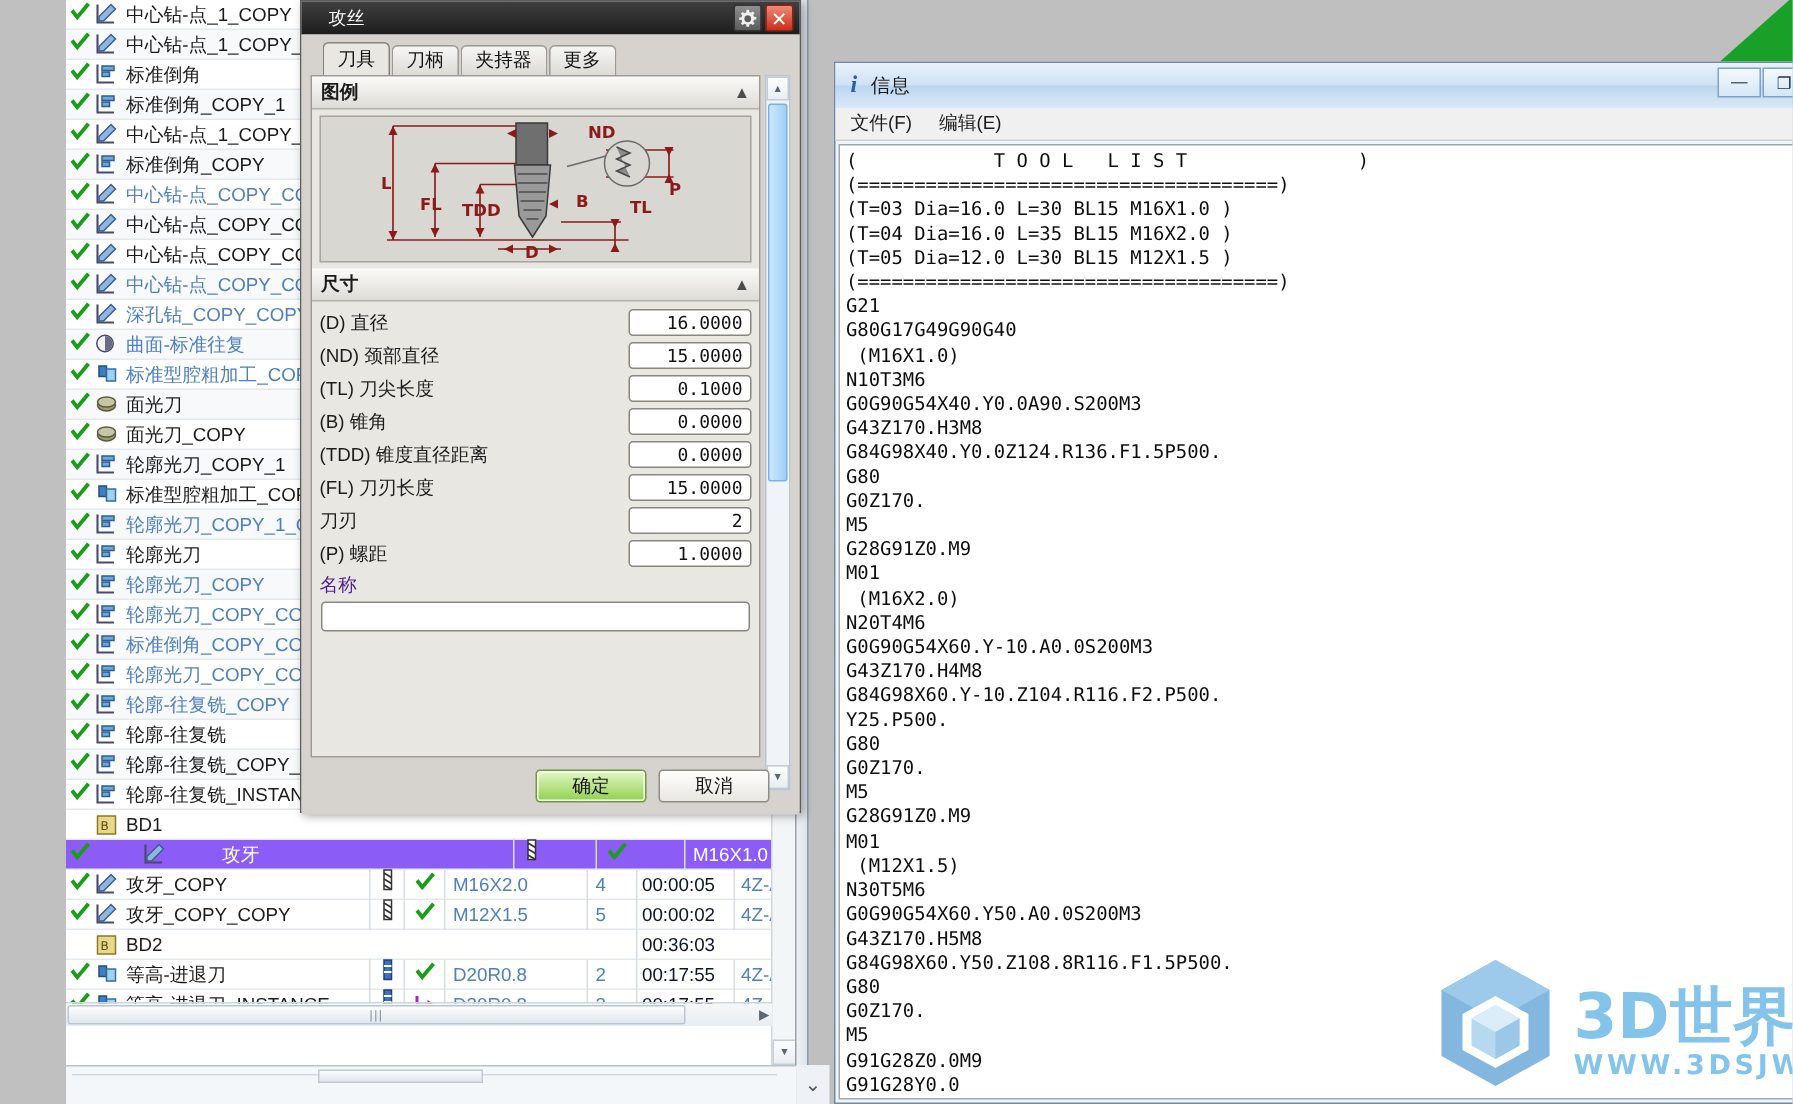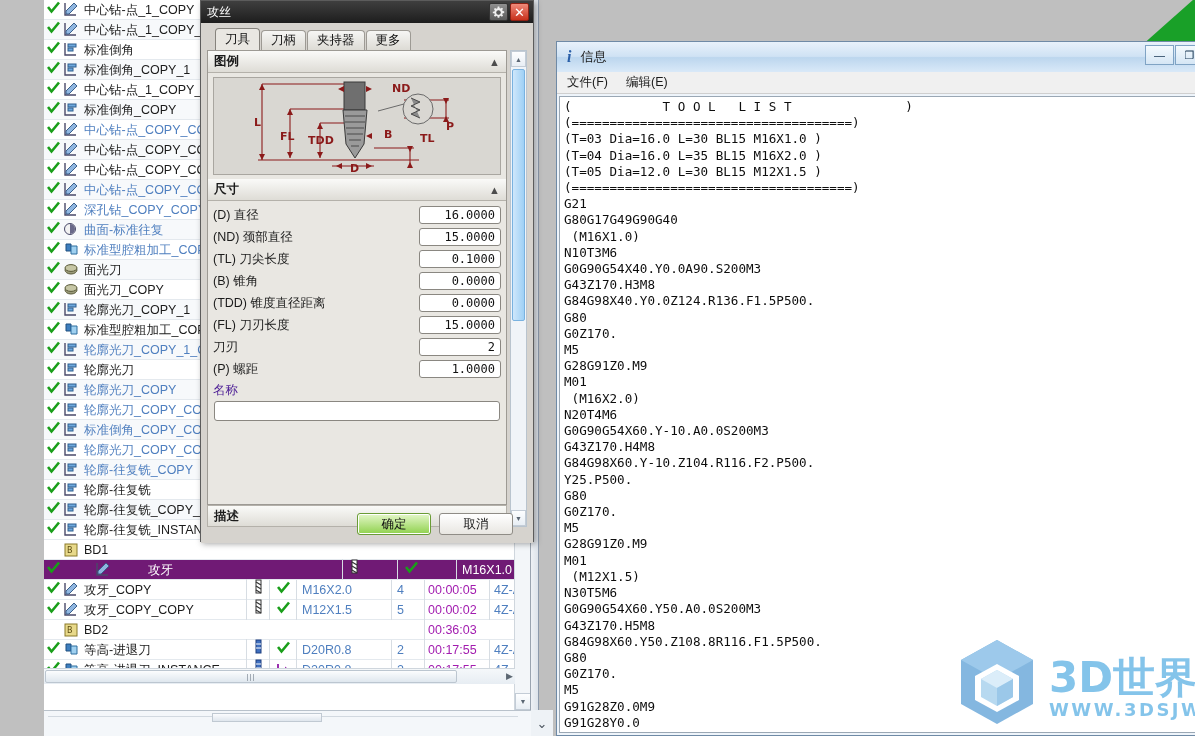--- a/index.html
+++ b/index.html
@@ -37,32 +37,32 @@
     border-right: 1px solid #9aa4b0;
   }
   .op-row {
     position: relative; height: 20px; line-height: 20px;
     border-bottom: 1px solid #e4e9ee;
     white-space: nowrap; font-size: 12.5px; color: #111;
     padding-left: 2px;
     display: flex; align-items: center;
   }
   .op-row.alt { background: #f7f9fb; }
-  .op-row.sel { background: #701a75; gap: 32px; }
+  .op-row.sel { background: #8b5cf6; gap: 32px; }
   .op-row.sel .op-label { color: #fff; }
   .op-label { color: #1b1b1b; padding-left: 3px; }
   .op-label.blue { color: #4f7fbf; }
   .chk { width: 15px; flex: 0 0 15px; text-align: center; }
   .icn { width: 20px; flex: 0 0 20px; text-align: center; line-height: 0; }
   .op-name { flex: 0 0 165px; width: 165px; overflow: hidden; }
   .op-c1 { flex: 0 0 23px; text-align: center; border-left: 1px solid #d7dde3; }
   .op-c2 { flex: 0 0 27px; text-align: center; border-left: 1px solid #d7dde3; color: #0a0; font-weight: bold; }
   .op-c3 { flex: 0 0 95px; padding-left: 5px; border-left: 1px solid #d7dde3; color: #4f7fbf; }
   .op-c4 { flex: 0 0 33px; padding-left: 5px; border-left: 1px solid #d7dde3; color: #4f7fbf; }
-  .op-c5 { flex: 0 0 65px; padding-left: 3px; border-left: 1px solid #d7dde3; color: #a21caf; }
+  .op-c5 { flex: 0 0 65px; padding-left: 3px; border-left: 1px solid #d7dde3; color: #0f172a; }
   .op-c6 { flex: 0 0 70px; padding-left: 4px; border-left: 1px solid #d7dde3; color: #4f7fbf; }
   .op-row.sel .op-c3, .op-row.sel .op-c4, .op-row.sel .op-c5,
   .op-row.sel .op-c6, .op-row.sel .op-c2 { color: #fff; }
   .grp-row .op-name { font-size: 12.5px; }
 
   .oplist-vscroll {
     position: absolute; right: 0; top: 0; width: 16px; height: 710px;
     background: #f3f6f9; border-left: 1px solid #cfd6dd;
   }
   .sb-btn {
@@ -100,21 +100,21 @@
 
   
   .dlg {
     position: absolute; left: 156px; top: 0; width: 334px; height: 542px;
     background: #d6d3ce; border: 1px solid #5c5c5c;
     box-shadow: 2px 2px 6px rgba(0,0,0,.35);
   }
   .dlg-title {
     height: 22px; background: linear-gradient(#3f3f3f,#1d1d1d);
     color: #fff; font-size: 12px; display: flex; align-items: center;
-    padding-left: 6px; position: relative;
+    padding-left: 18px; position: relative;
   }
   .dlg-title .ttl { flex: 1; }
   .tb-gear, .tb-close {
     width: 19px; height: 18px; margin-right: 2px;
     display: flex; align-items: center; justify-content: center;
     border-radius: 2px;
   }
   .tb-gear { background: linear-gradient(#8f8f8f,#5c5c5c); border:1px solid #333; }
   .tb-close { background: linear-gradient(#f08a7a,#c8301b); border:1px solid #8e2114; color:#fff; font-size:13px; font-weight:bold; line-height:1; margin-right:4px;}
 
@@ -970,24 +970,20 @@
             <div class="dim-row">
               <span class="dim-label">(P) 螺距</span>
               <span class="dim-input">1.0000</span>
             </div>
           </div>
 
         <div class="name-label">名称</div>
         <div class="name-input"></div>
       </div>
 
-      <div class="desc-head">
-        <span>描述</span>
-        <span class="caret">▲</span>
-      </div>
 
       <div class="dlg-vscroll">
         <div class="sb-btn" style="width:15px;height:16px;">▲</div>
         <div class="dlg-vthumb"></div>
         <div style="position:absolute;bottom:0;">
             <div class="sb-btn" style="width:15px;height:16px;">▼</div>
           </div>
       </div>
 
       <div class="dlg-buttons">

